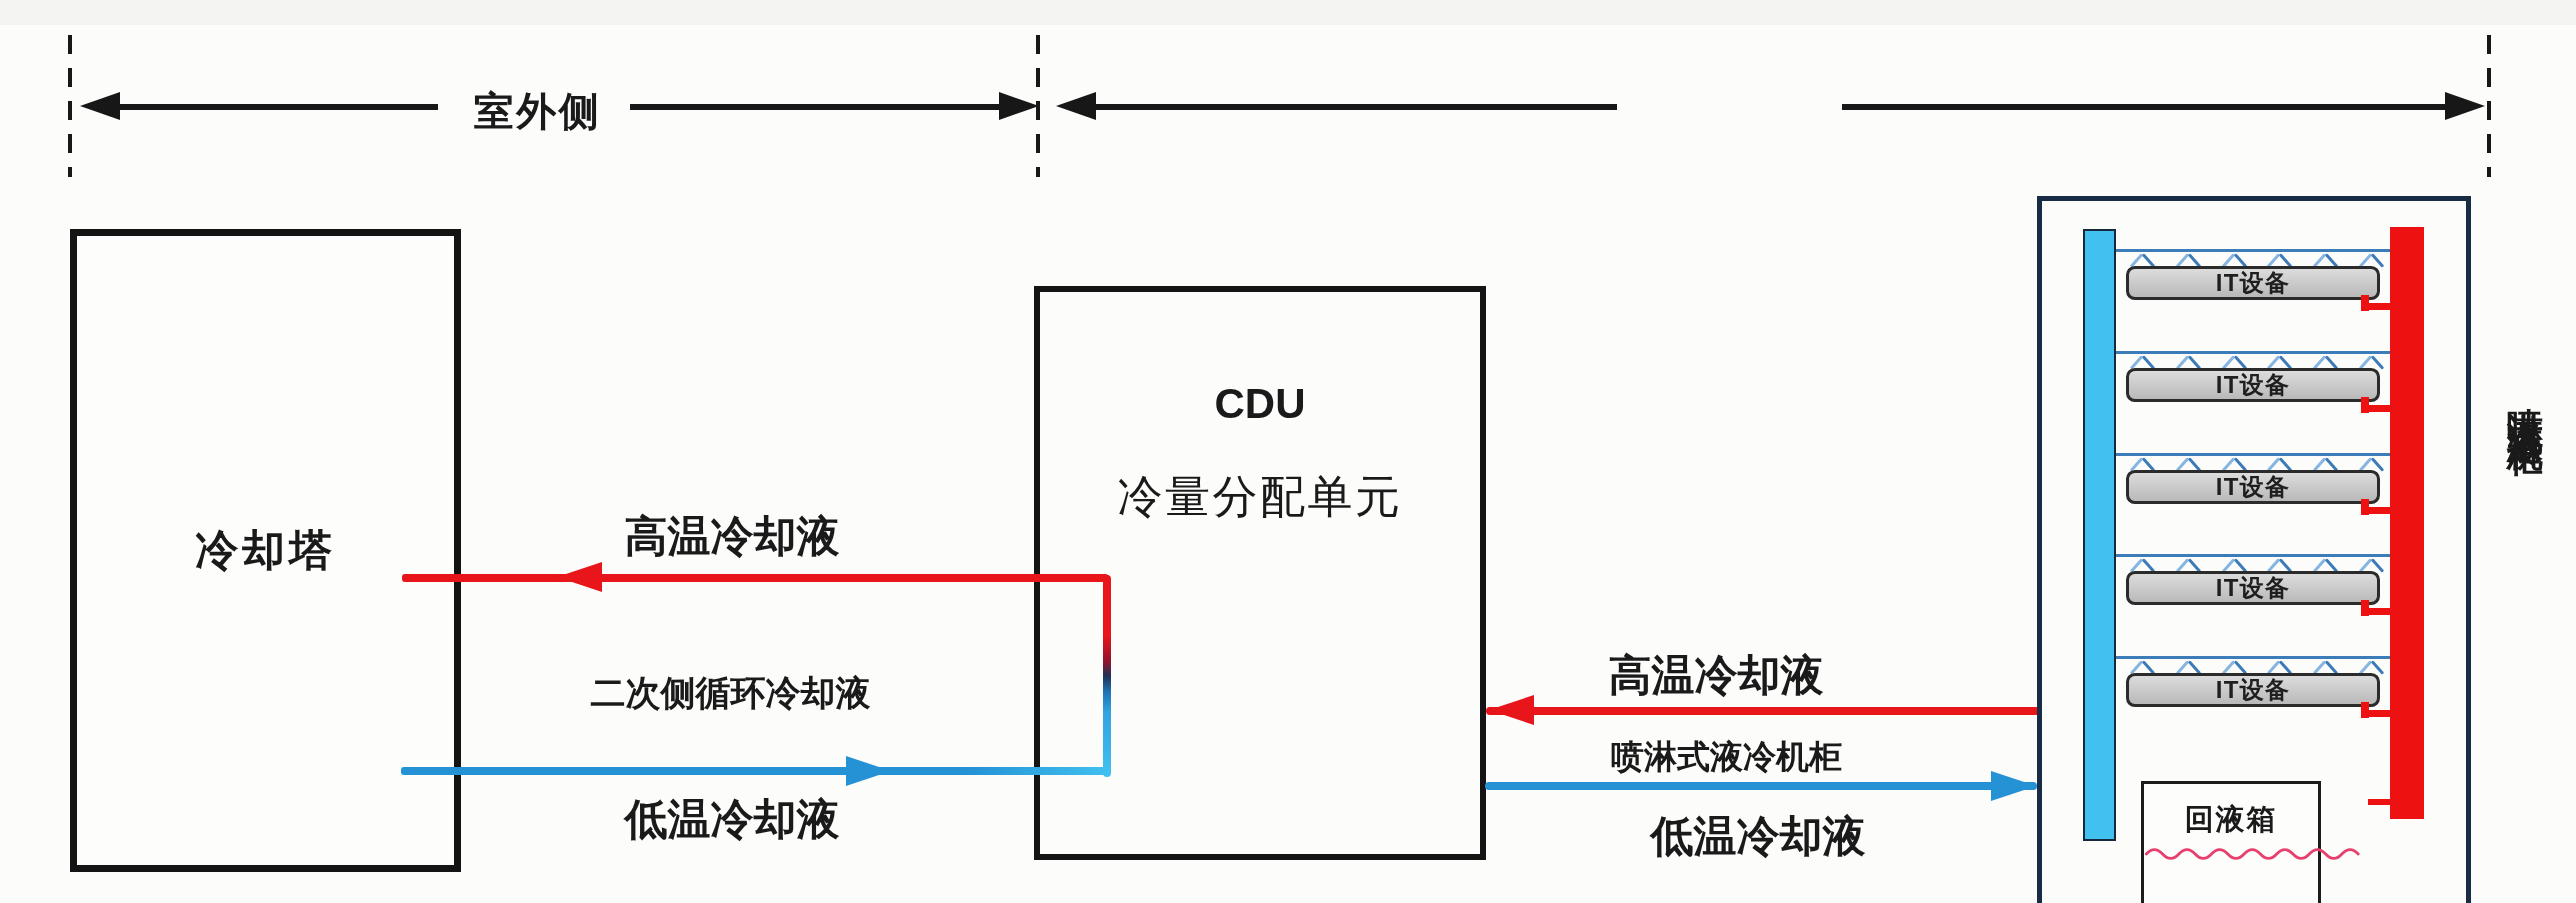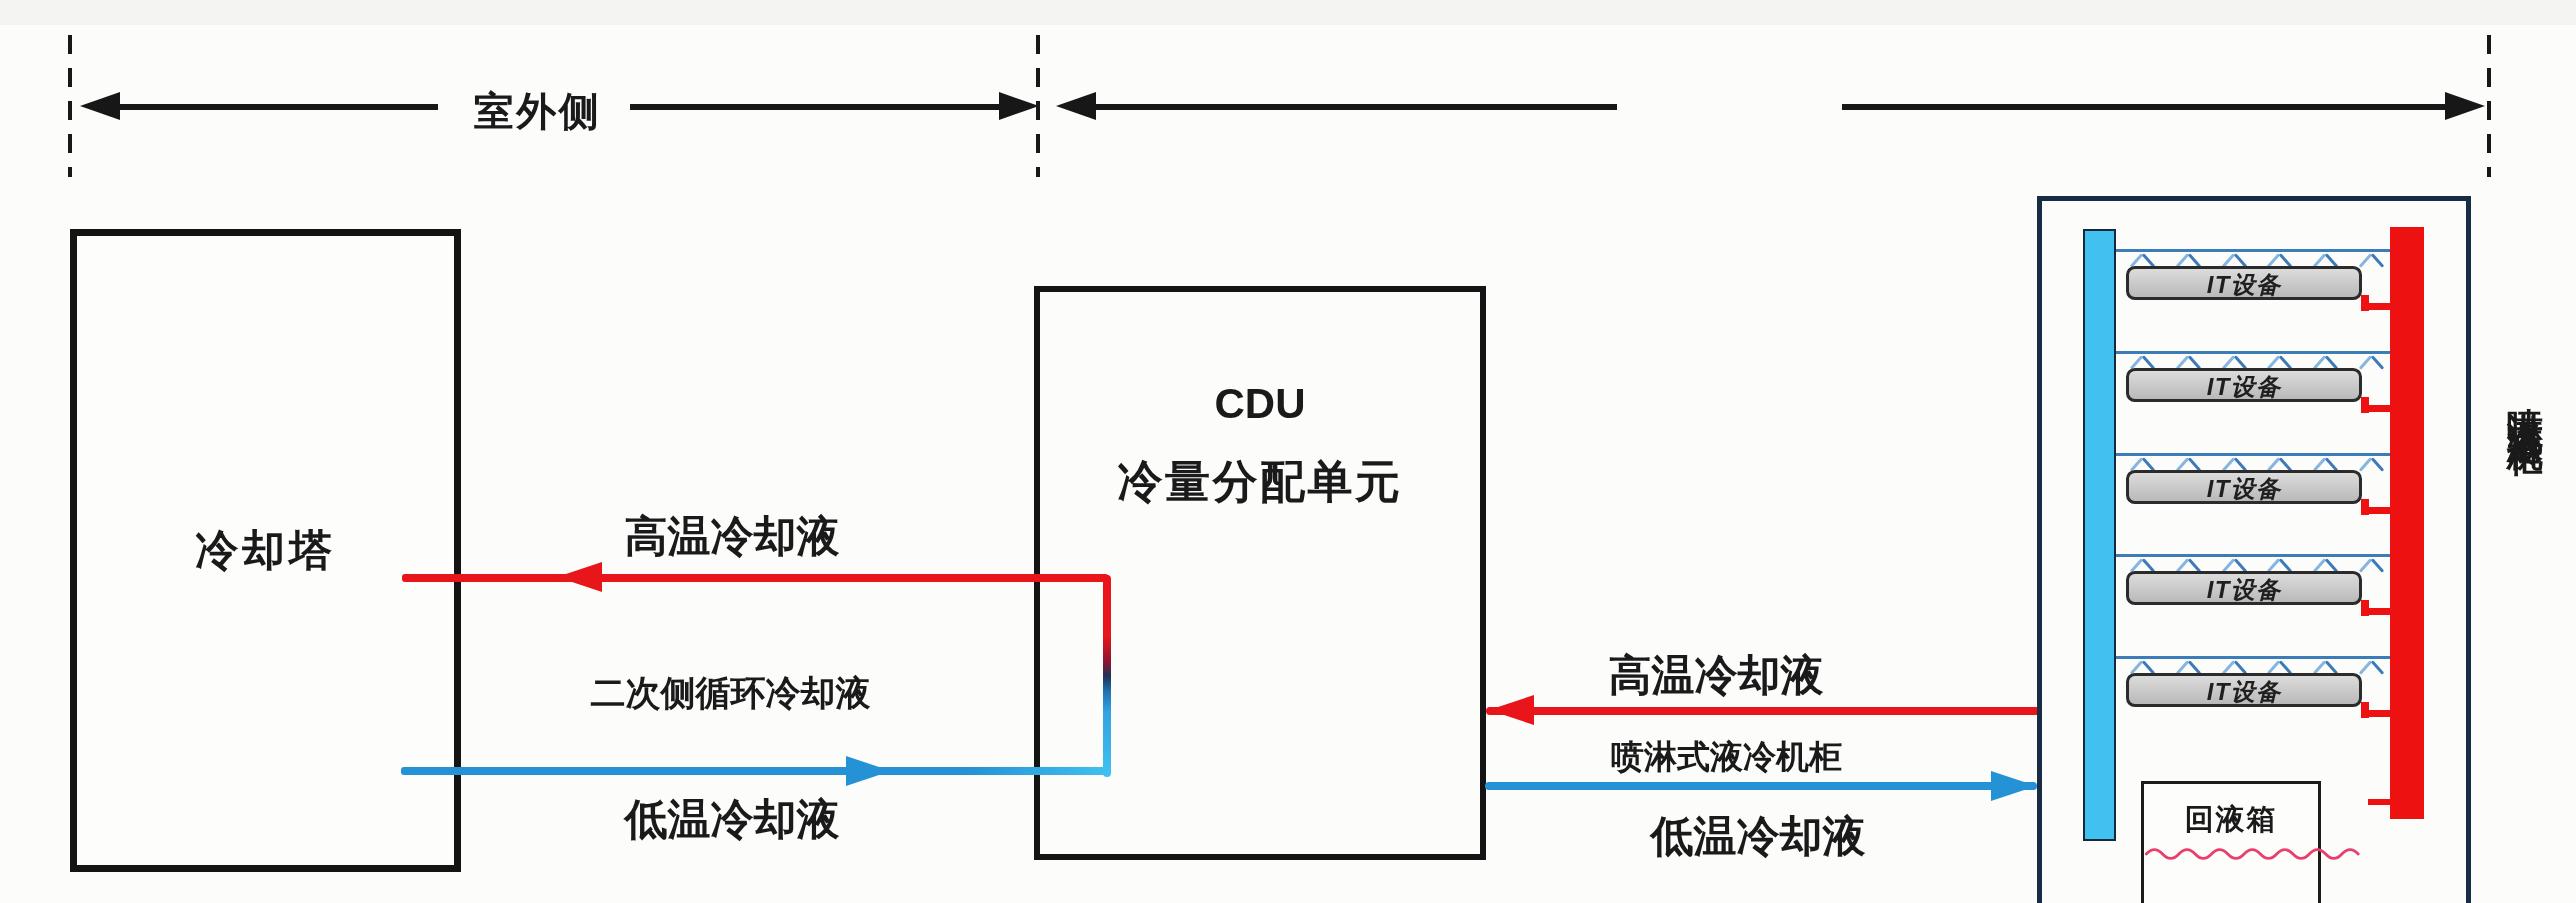--- a/index.html
+++ b/index.html
@@ -47,21 +47,21 @@
     left:70px;top:204px;width:391px;height:643px;
     border:7px solid #141414;box-sizing:border-box;background:#fdfdfc;
     display:flex;align-items:center;justify-content:center;
   }
   #tower-label{font-size:43px;font-weight:bold;letter-spacing:3.8px;}
   #cdu{
     left:1034px;top:261px;width:452px;height:574px;
     border:6.3px solid #141414;box-sizing:border-box;background:transparent;
   }
   #cdu-title{left:0;right:0;top:88px;font-size:42px;font-weight:bold;}
-  #cdu-subtitle{left:0;right:0;top:160px;font-size:45px;font-weight:bold;letter-spacing:2.5px;}
+  #cdu-subtitle{left:0;right:0;top:175px;font-size:45px;font-weight:normal;letter-spacing:2.5px;}
 
   
   .pipe{position:absolute;height:7.5px;border-radius:3.8px;}
   .pipe.hot{background:var(--hot);}
   .pipe.cold{background:var(--cold);}
   #p-hot-pipe{left:402px;top:549px;width:708px;border-top-right-radius:6.3px;}
   #p-connector{
     left:1103px;top:550px;width:7.5px;height:202px;border-radius:4.4px;
     background:linear-gradient(180deg,var(--hot) 0%,var(--hot) 30%,#8e1430 43%,#1d3356 50%,#1f74b4 58%,#33a3e0 68%,var(--cold-bright) 100%);
   }
@@ -96,24 +96,24 @@
   }
   #hot-bar{position:absolute;left:353px;top:31px;width:34px;height:592px;background:var(--hot-bar);}
   .rack-row{position:absolute;left:0;width:434px;height:100px;}
   .spray-line{position:absolute;left:79px;top:0;width:274px;height:2.5px;background:#3c7cb8;}
   .sprays{position:absolute;left:93px;top:2.5px;width:254px;height:16.3px;display:flex;justify-content:space-between;}
   .chev{position:relative;width:25px;height:16.3px;display:inline-block;}
   .chev::before,.chev::after{content:"";position:absolute;top:0;width:3.1px;height:17px;border-radius:1.9px;}
   .chev::before{left:5px;background:#85b5e0;transform:rotate(42deg);}
   .chev::after{right:5px;background:#3c7ab8;transform:rotate(-42deg);}
   .server{
-    position:absolute;left:89px;top:17px;width:236px;height:34px;
+    position:absolute;left:89px;top:17px;width:254px;height:34px;
     border:3.8px solid #2b2b2b;border-radius:8.8px;box-sizing:border-box;
     background:linear-gradient(#dcdcdc,#b9b9b9);
-    display:flex;justify-content:center;font-style:italic;
+    display:flex;align-items:center;justify-content:center;
   }
   .server-label{font-size:24px;font-weight:bold;color:#1f1f1f;letter-spacing:1.3px;}
   .stub-v{position:absolute;left:324px;top:46px;width:7.5px;height:16.3px;background:var(--hot-bar);}
   .stub-h{position:absolute;left:324px;top:54px;width:36px;height:7px;background:var(--hot-bar);}
   #tank{
     position:absolute;left:104px;top:585px;width:180px;height:129px;
     border:3.8px solid #1c1c1c;box-sizing:border-box;background:#fdfdfc;
   }
   #tank-label{position:absolute;left:0;right:0;top:16.3px;text-align:center;font-size:29px;font-weight:bold;letter-spacing:1.9px;}
   #tank-wave{position:absolute;left:1.3px;top:60px;}

